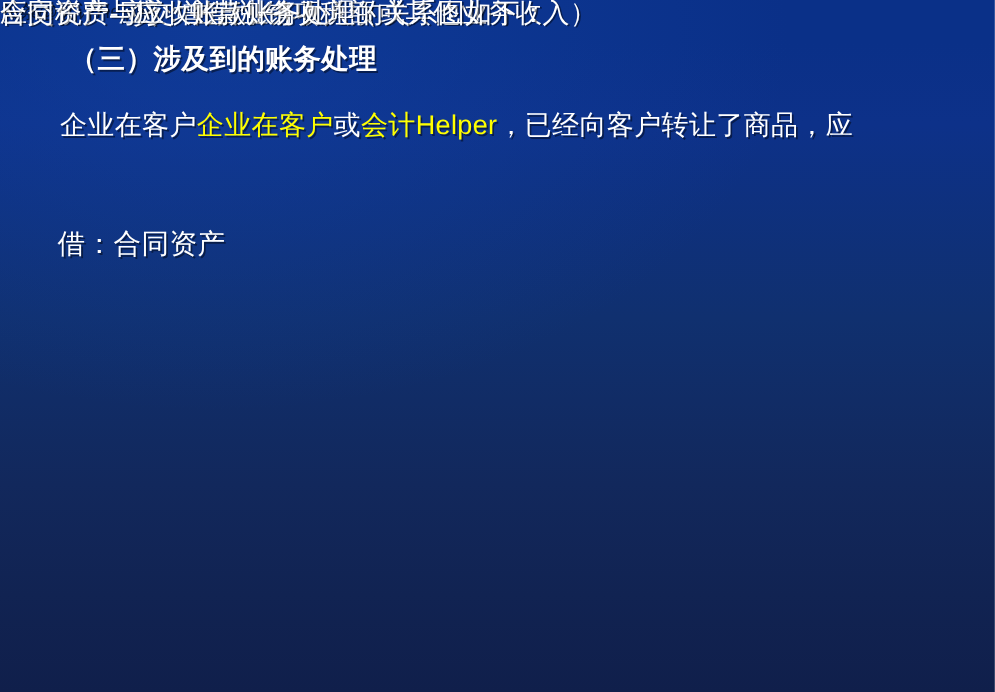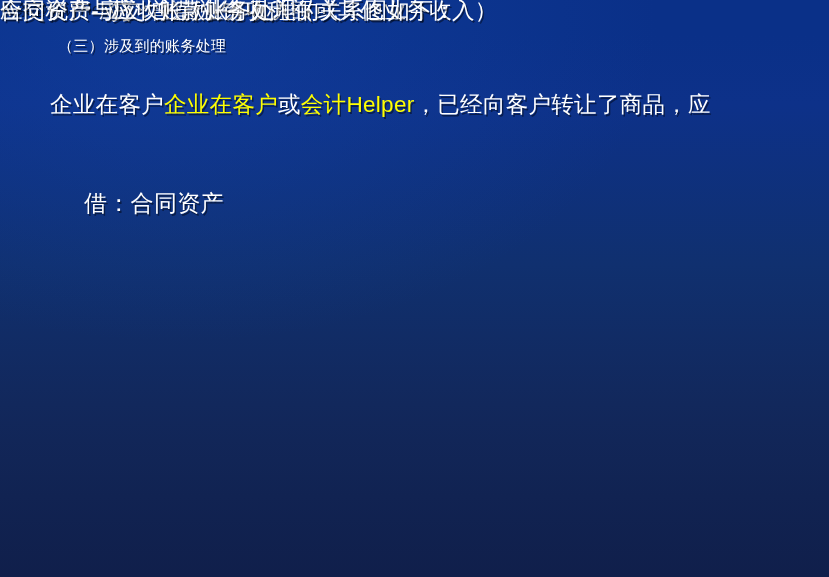--- a/index.html
+++ b/index.html
@@ -56,24 +56,24 @@
   .line {
     position: absolute;
     z-index: 2;
   }
 
   .hl {
     color: #ffff00;
   }
 
   
-  #line-heading      { left: 58px;  top: 38px;  font-size: 15px; }
+  #line-heading      { left: 58px;  top: 38px;  font-size: 23px; font-weight: bold; }
   #line-para-1       { left: 50px;  top: 94px;  font-size: 22.5px; }
   #line-para-2       { left: 0px;   top: 138px; font-size: 22.5px; }
-  #line-debit-1      { left: 48px;  top: 192px; font-size: 23px; margin-left: 36px; }
+  #line-debit-1      { left: 48px;  top: 192px; font-size: 23px; }
   #line-credit-1     { left: 110px;  top": 0;    }
   #line-credit-1     { left: 95px;  top: 246px; font-size: 23px; }
   #line-credit-1b    { left: 140px; top: 301px; font-size: 23px; }
   #line-cond         { left: 0px;   top: 356px; font-size: 23px; }
   #line-debit-2      { left: 48px;  top: 410px; font-size: 23px; }
   #line-credit-2     { left: 95px;  top: 464px; font-size: 23px; }
   #line-closing      { left: 52px;  top: 518px; font-size: 22.5px; }
 
   /* ---- watermark ---- */
   #watermark {

